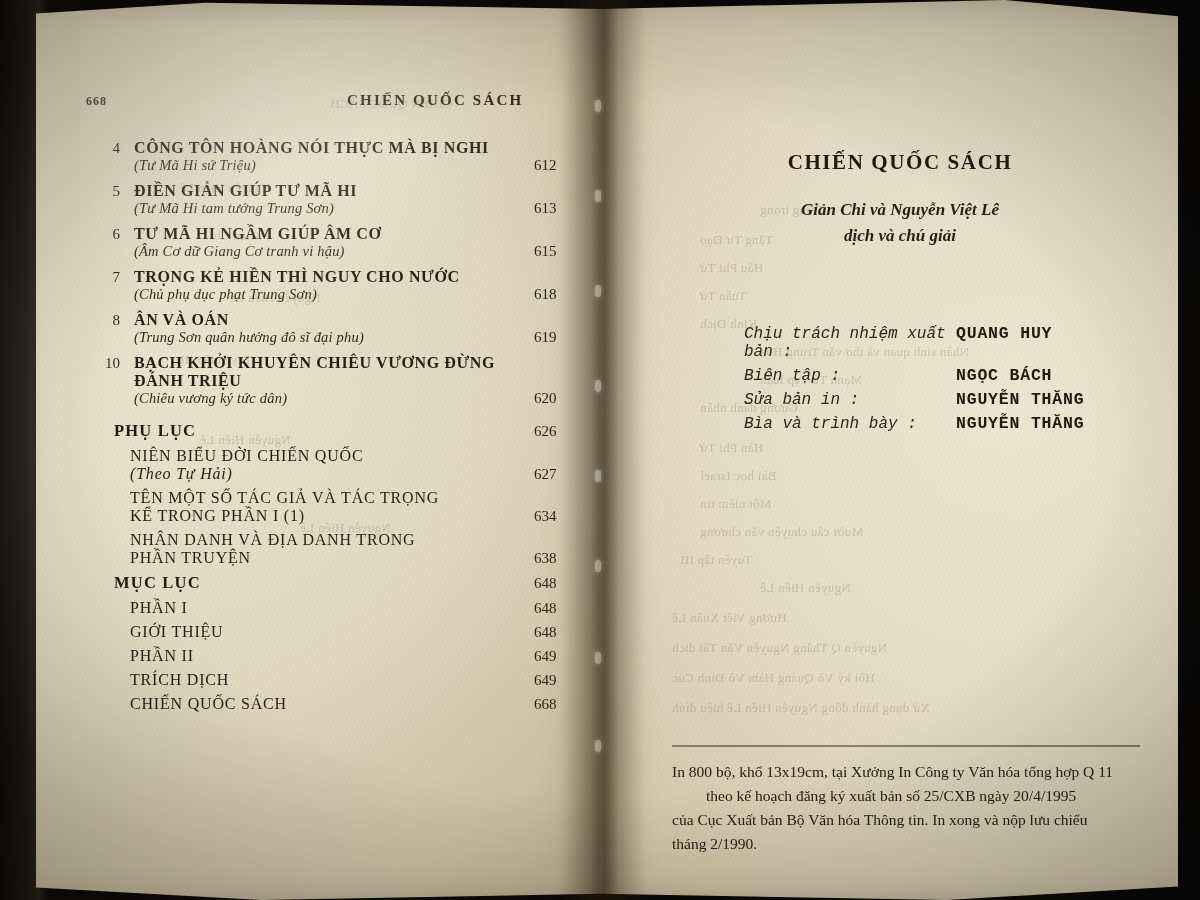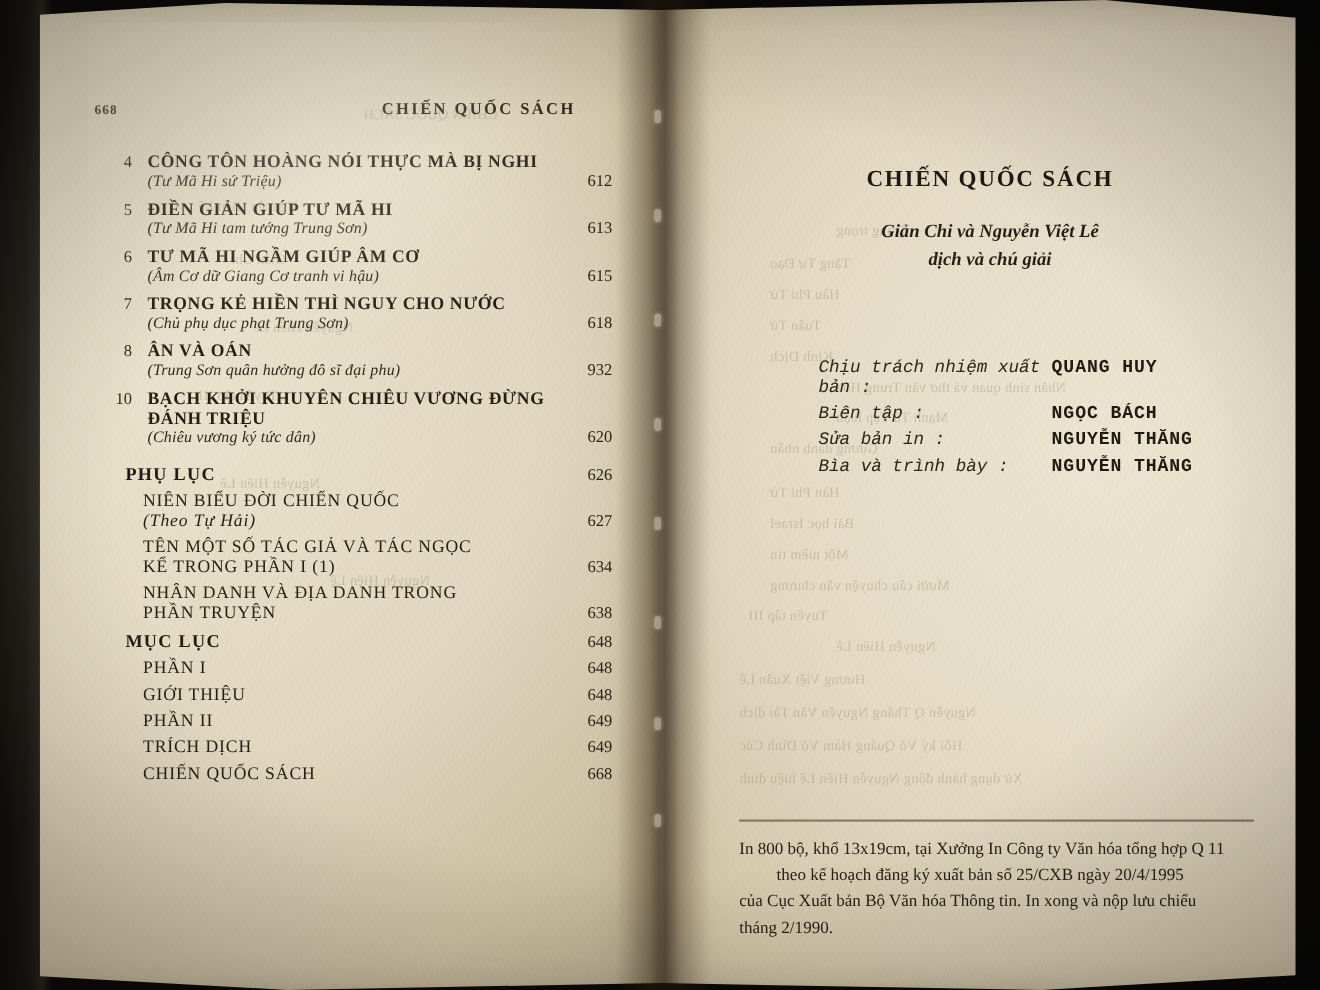--- a/index.html
+++ b/index.html
@@ -366,21 +366,21 @@
           </div>
         </div>
 
         <div class="toc-entry">
           <div class="toc-line">
             <span class="num">8</span>
             <span class="title">ÂN VÀ OÁN</span>
           </div>
           <div class="toc-line">
             <span class="sub">(Trung Sơn quân hưởng đô sĩ đại phu)</span>
-            <span class="pg">932</span>
+            <span class="pg">619</span>
           </div>
         </div>
 
         <div class="toc-entry">
           <div class="toc-line">
             <span class="num">10</span>
             <span class="title">BẠCH KHỞI KHUYÊN CHIÊU VƯƠNG ĐỪNG</span>
           </div>
           <div class="toc-line">
             <span class="cont">ĐÁNH TRIỆU</span>
@@ -401,21 +401,21 @@
         <div class="toc-line">
           <span class="lvl2">NIÊN BIỂU ĐỜI CHIẾN QUỐC</span>
           <span class="pg"></span>
         </div>
         <div class="toc-line">
           <span class="lvl2 ital">(Theo Tự Hải)</span>
           <span class="pg">627</span>
         </div>
         <div class="gap-sm"></div>
         <div class="toc-line">
-          <span class="lvl2">TÊN MỘT SỐ TÁC GIẢ VÀ TÁC NGỌC</span>
+          <span class="lvl2">TÊN MỘT SỐ TÁC GIẢ VÀ TÁC TRỌNG</span>
           <span class="pg"></span>
         </div>
         <div class="toc-line">
           <span class="lvl2">KỂ TRONG PHẦN I (1)</span>
           <span class="pg">634</span>
         </div>
         <div class="gap-sm"></div>
         <div class="toc-line">
           <span class="lvl2">NHÂN DANH VÀ ĐỊA DANH TRONG</span>
           <span class="pg"></span>

